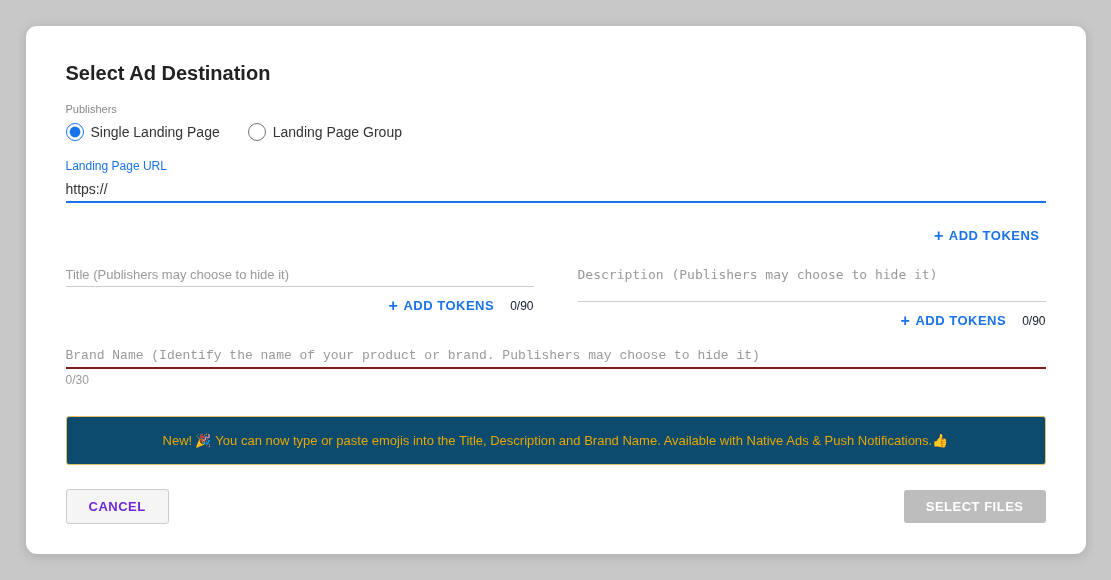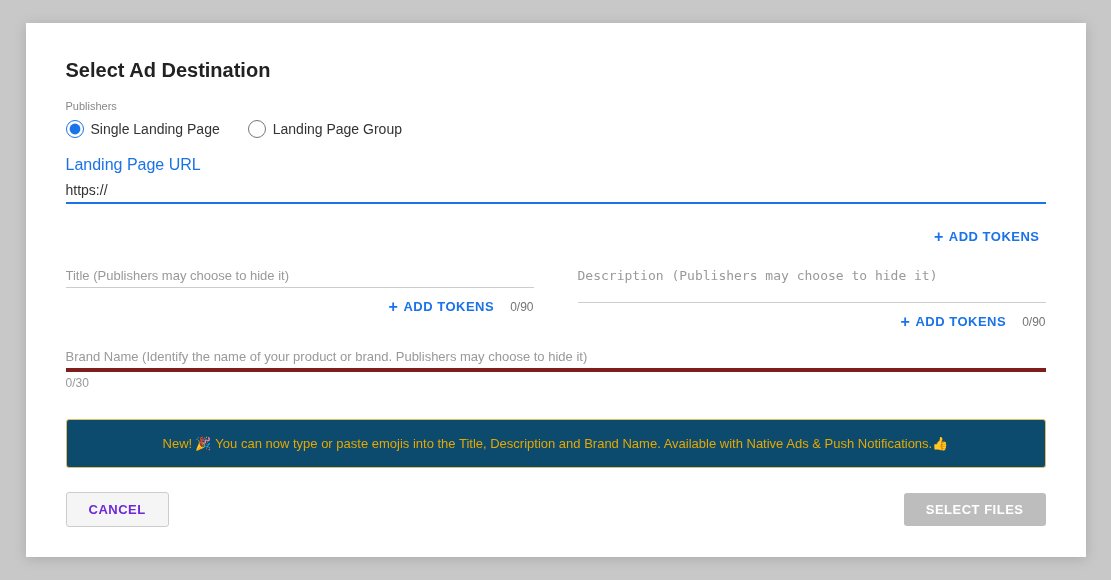--- a/index.html
+++ b/index.html
@@ -8,21 +8,21 @@
       display: flex;
       align-items: center;
       justify-content: center;
       min-height: 580px;
       width: 1111px;
       font-family: Arial, sans-serif;
     }
     .modal {
       background: #fff;
       width: 1060px;
-      border-radius: 0;
+      border-radius: 11px;
       padding: 36px 40px 30px 40px;
       box-shadow: 0 2px 12px rgba(0,0,0,0.15);
     }
     .modal-title {
       font-size: 20px;
       font-weight: 600;
       color: #222;
       margin-bottom: 18px;
     }
     .destination-label {
@@ -51,21 +51,21 @@
     }
     .radio-option label {
       font-size: 14px;
       color: #333;
       cursor: pointer;
     }
     .url-section {
       margin-bottom: 10px;
     }
     .url-field-label {
-      font-size: 16px;
+      font-size: 12px;
       color: #1a73e8;
       margin-bottom: 4px;
     }
     .url-input {
       width: 100%;
       border: none;
       border-bottom: 2px solid #1a73e8;
       outline: none;
       font-size: 14px;
       color: #333;
@@ -127,35 +127,36 @@
     }
     .field-footer {
       display: flex;
       align-items: center;
       justify-content: flex-end;
       margin-top: 6px;
       gap: 10px;
     }
     .char-count {
       font-size: 12px;
-      color: #737373;
+      color: #0f172a;
     }
     .brand-section {
       margin-top: 10px;
       margin-bottom: 6px;
     }
     .brand-input {
       border: none;
-      border-bottom: 4px solid #7f1d1d;
+      border-bottom: 2px solid #7f1d1d;
       outline: none;
       font-size: 13px;
       color: #737373;
       padding: 4px 0;
       background: transparent;
       width: 100%;
+      font-family: Liberation Mono, monospace;
     }
     .brand-input::placeholder {
       color: #999;
       font-size: 13px;
     }
     .brand-char-count {
       text-align: left;
       font-size: 12px;
       color: #999;
       margin-top: 4px;

